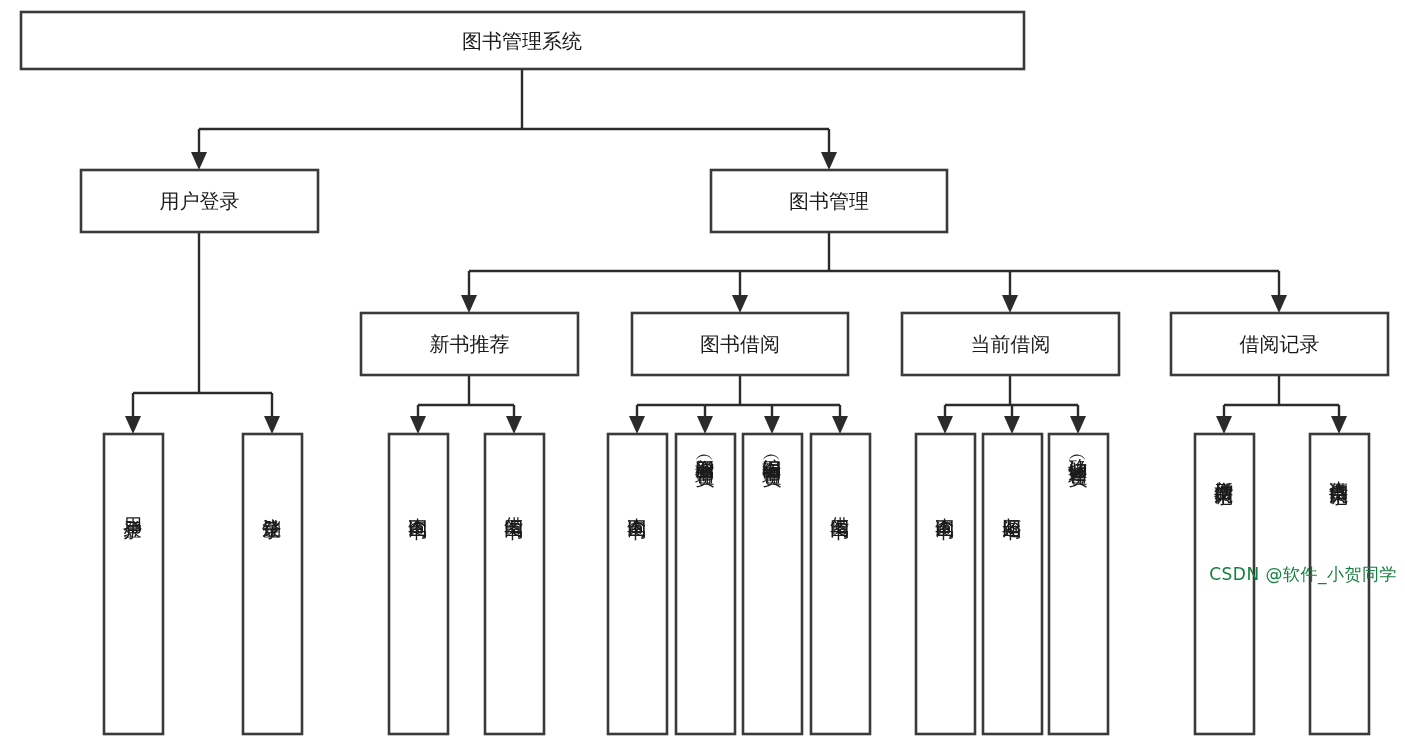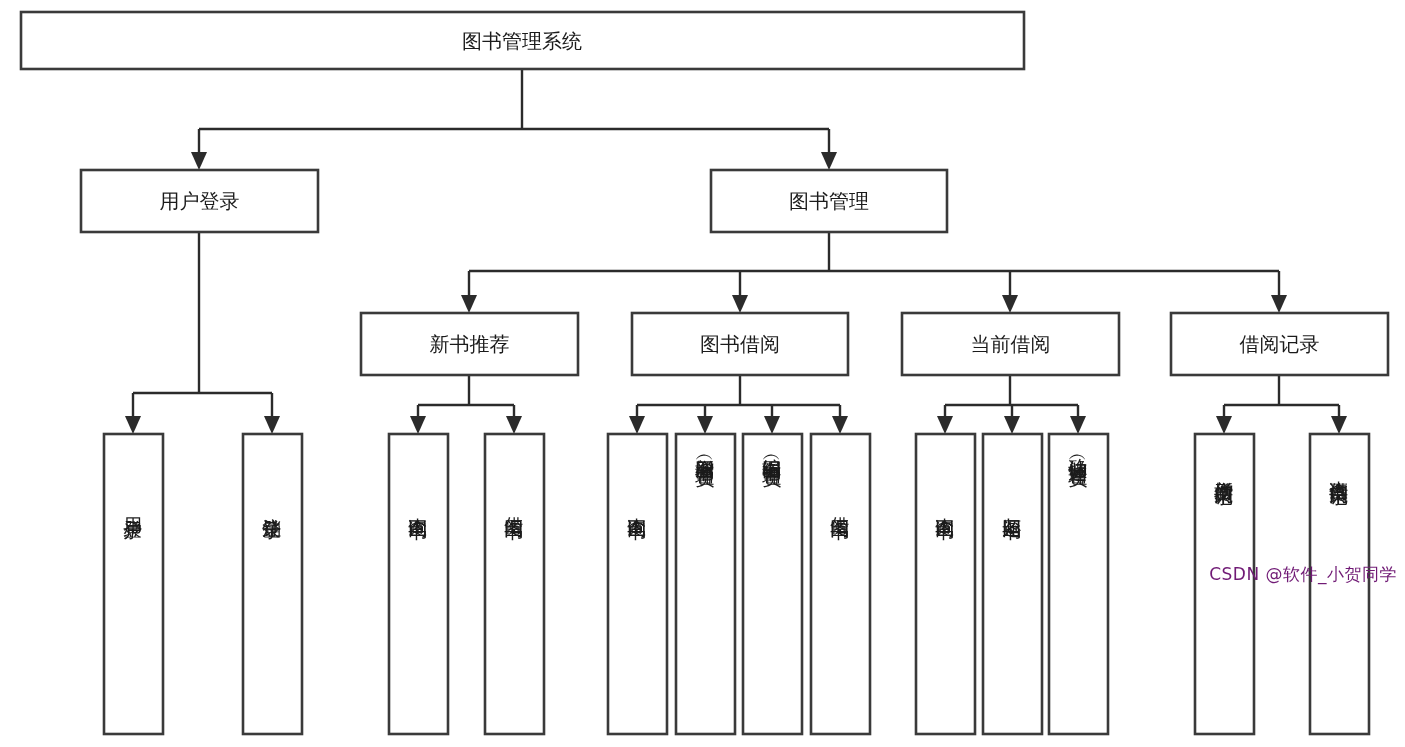--- a/index.html
+++ b/index.html
@@ -62,21 +62,21 @@
     text-align: center;
     transform: translateX(-50%);
     pointer-events: none;
   }
   #watermark {
     position: absolute;
     right: 8px;
     bottom: 6px;
     font-family: "DejaVu Sans", "Liberation Sans", sans-serif;
     font-size: 17px;
-    color: #701a75;
+    color: #15803d;
     white-space: nowrap;
     letter-spacing: 0.5px;
   }
 </style>
 </head>
 <body>
 
 <div id="diagram-root">
 
   <svg id="tree-svg" viewBox="0 0 1405 747">

